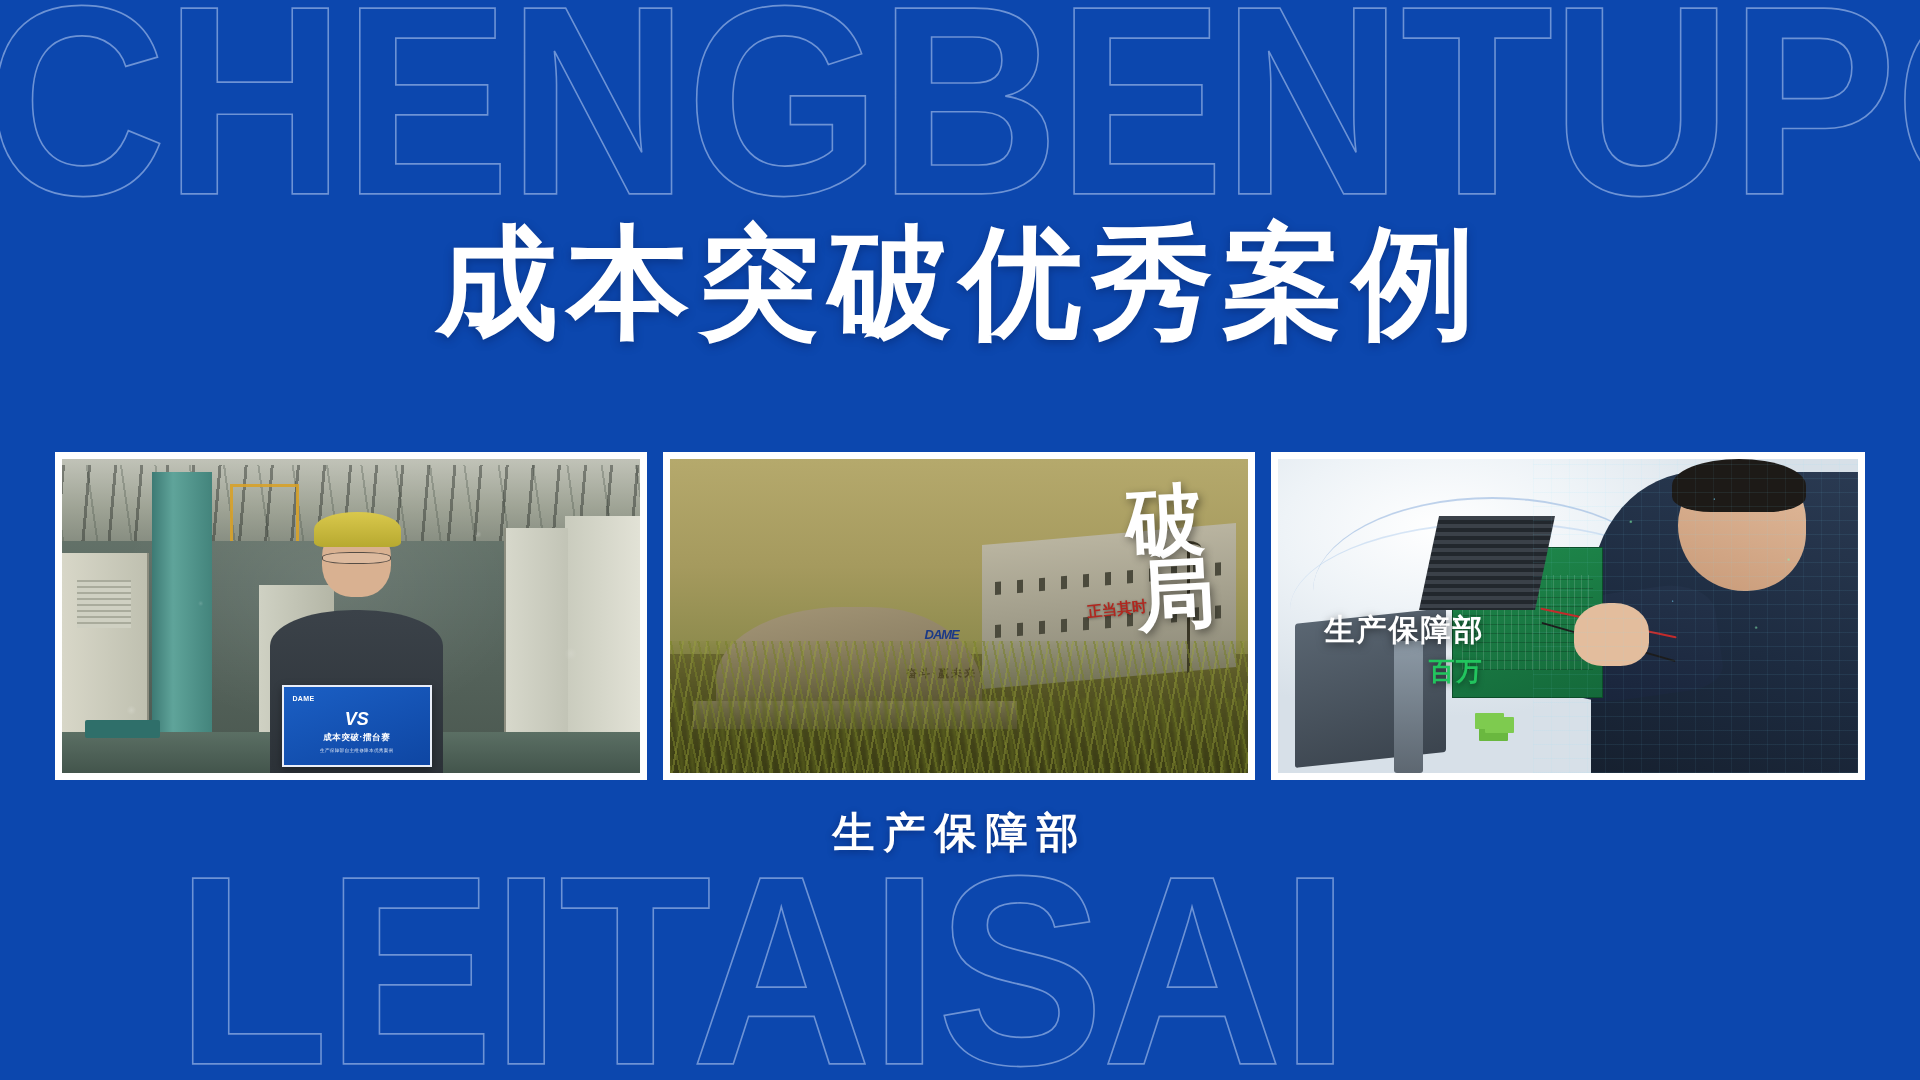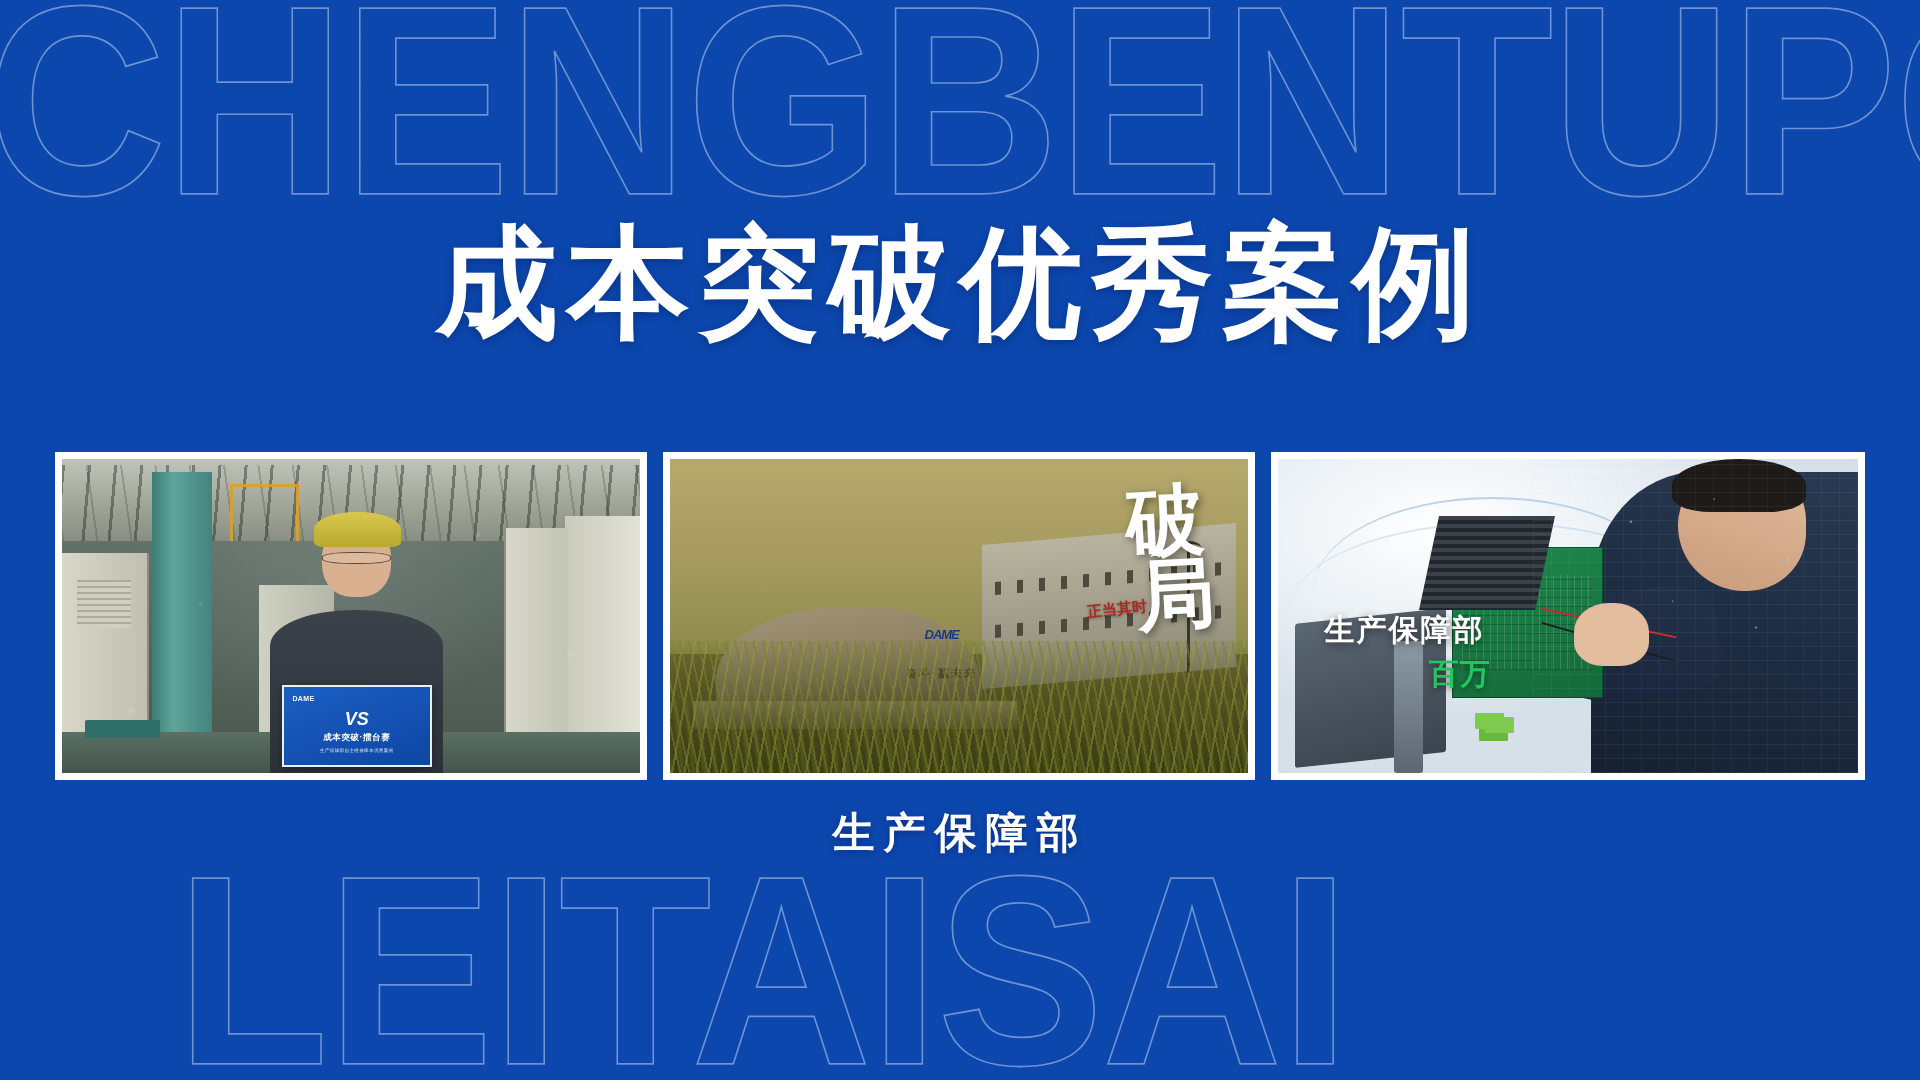--- a/index.html
+++ b/index.html
@@ -380,21 +380,21 @@
     font-size:30px;
     letter-spacing:2px;
     text-shadow:0 2px 8px rgba(0,0,0,.55);
     white-space:nowrap;
   }
   .p3 .badge {
     position:absolute; left:26%; top:62%;
     color:#22c55e;
     font-family:"DejaVu Sans","Liberation Sans",sans-serif;
     font-weight:bold;
-    font-size:30px;
+    font-size:26px;
     letter-spacing:1px;
     text-shadow:0 2px 6px rgba(0,0,0,.5);
     white-space:nowrap;
   }
 
   
   #subtitle {
     position:absolute;
     top:805px;
     left:0;

